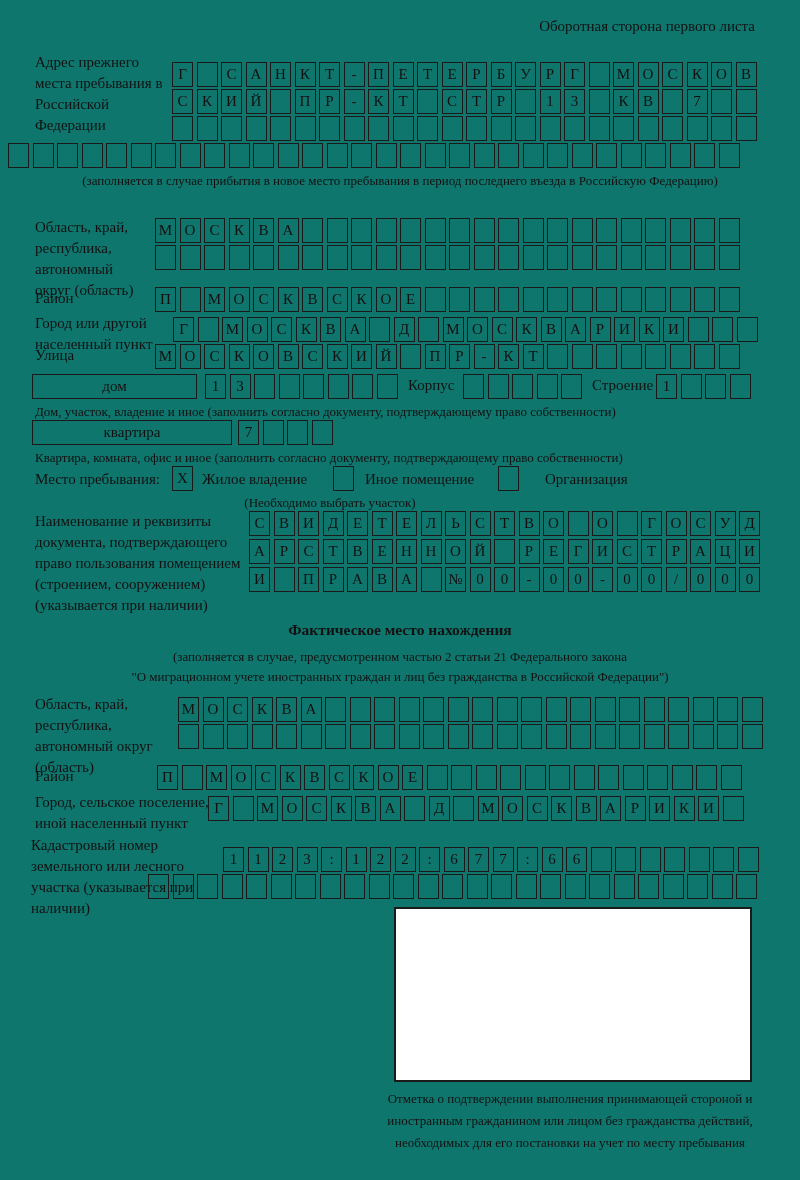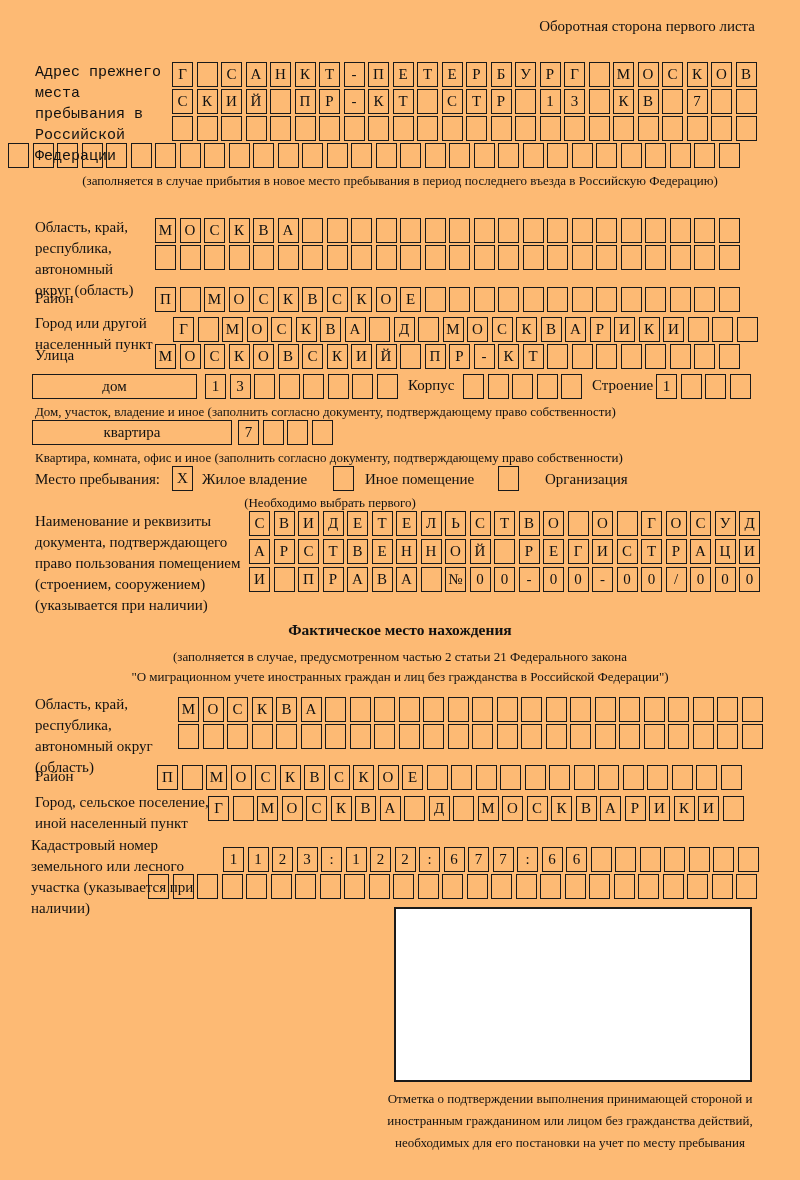--- a/index.html
+++ b/index.html
@@ -1,16 +1,16 @@
 <!DOCTYPE html>
 <html><head>
 <meta charset="utf-8">
 <style>
   html,body{margin:0;padding:0;background:#ffffff;}
-  .page{position:relative;width:800px;height:1180px;background:#fdba74;
+  .page{position:relative;width:800px;height:1180px;background:#0f766e;
         font-family:"Liberation Serif","DejaVu Serif",serif;color:#111;overflow:hidden;}
   .lbl{position:absolute;font-size:15px;line-height:21px;}
   .note{position:absolute;font-size:13px;line-height:19px;}
   .ctr{left:0;width:800px;text-align:center;}
   .hdr{position:absolute;font-weight:bold;font-size:16px;}
   .cells{position:absolute;display:flex;gap:3.5px;}
   .cell{box-sizing:border-box;width:21px;height:25px;border:1.6px solid #1a1a1a;
         display:inline-flex;align-items:center;justify-content:center;
         font-size:15px;line-height:1;}
   .widebox{position:absolute;box-sizing:border-box;border:1.6px solid #1a1a1a;height:25px;
@@ -20,21 +20,21 @@
   .stamp{position:absolute;left:394px;top:907px;width:358px;height:175px;
         box-sizing:border-box;border:2px solid #1a1a1a;background:#fff;}
 </style>
 </head>
 <body>
 
 <div class="page">
 
   <div class="lbl" style="top:16px;right:45px;">Оборотная сторона первого листа</div>
 
-  <div class="lbl" style="top:62px;left:35px;width:132px;font-family:Liberation Mono, monospace;">Адрес прежнего места пребывания в Российской Федерации</div>
+  <div class="lbl" style="top:52px;left:35px;width:132px;">Адрес прежнего места пребывания в Российской Федерации</div>
   <div class="cells" style="top:62px;left:172px;">
       <span class="cell">Г</span>
       <span class="cell"></span>
       <span class="cell">С</span>
       <span class="cell">А</span>
       <span class="cell">Н</span>
       <span class="cell">К</span>
       <span class="cell">Т</span>
       <span class="cell">-</span>
       <span class="cell">П</span>
@@ -320,21 +320,21 @@
     </div>
   <div class="note" style="top:448px;left:35px;">Квартира, комната, офис и иное (заполнить согласно документу, подтверждающему право собственности)</div>
 
   <div class="lbl" style="top:469px;left:35px;">Место пребывания:</div>
   <div class="chk" style="top:466px;left:172px;">X</div>
   <div class="lbl" style="top:469px;left:202px;">Жилое владение</div>
   <div class="chk" style="top:466px;left:333px;"></div>
   <div class="lbl" style="top:469px;left:365px;">Иное помещение</div>
   <div class="chk" style="top:466px;left:498px;"></div>
   <div class="lbl" style="top:469px;left:545px;">Организация</div>
-  <div class="note" style="top:493px;left:140px;width:380px;text-align:center;">(Необходимо выбрать первого)</div>
+  <div class="note" style="top:493px;left:140px;width:380px;text-align:center;">(Необходимо выбрать участок)</div>
 
   <div class="lbl" style="top:511px;left:35px;width:215px;">Наименование и реквизиты документа, подтверждающего право пользования помещением (строением, сооружением) (указывается при наличии)</div>
   <div class="cells" style="top:511px;left:249px;">
       <span class="cell">С</span>
       <span class="cell">В</span>
       <span class="cell">И</span>
       <span class="cell">Д</span>
       <span class="cell">Е</span>
       <span class="cell">Т</span>
       <span class="cell">Е</span>

